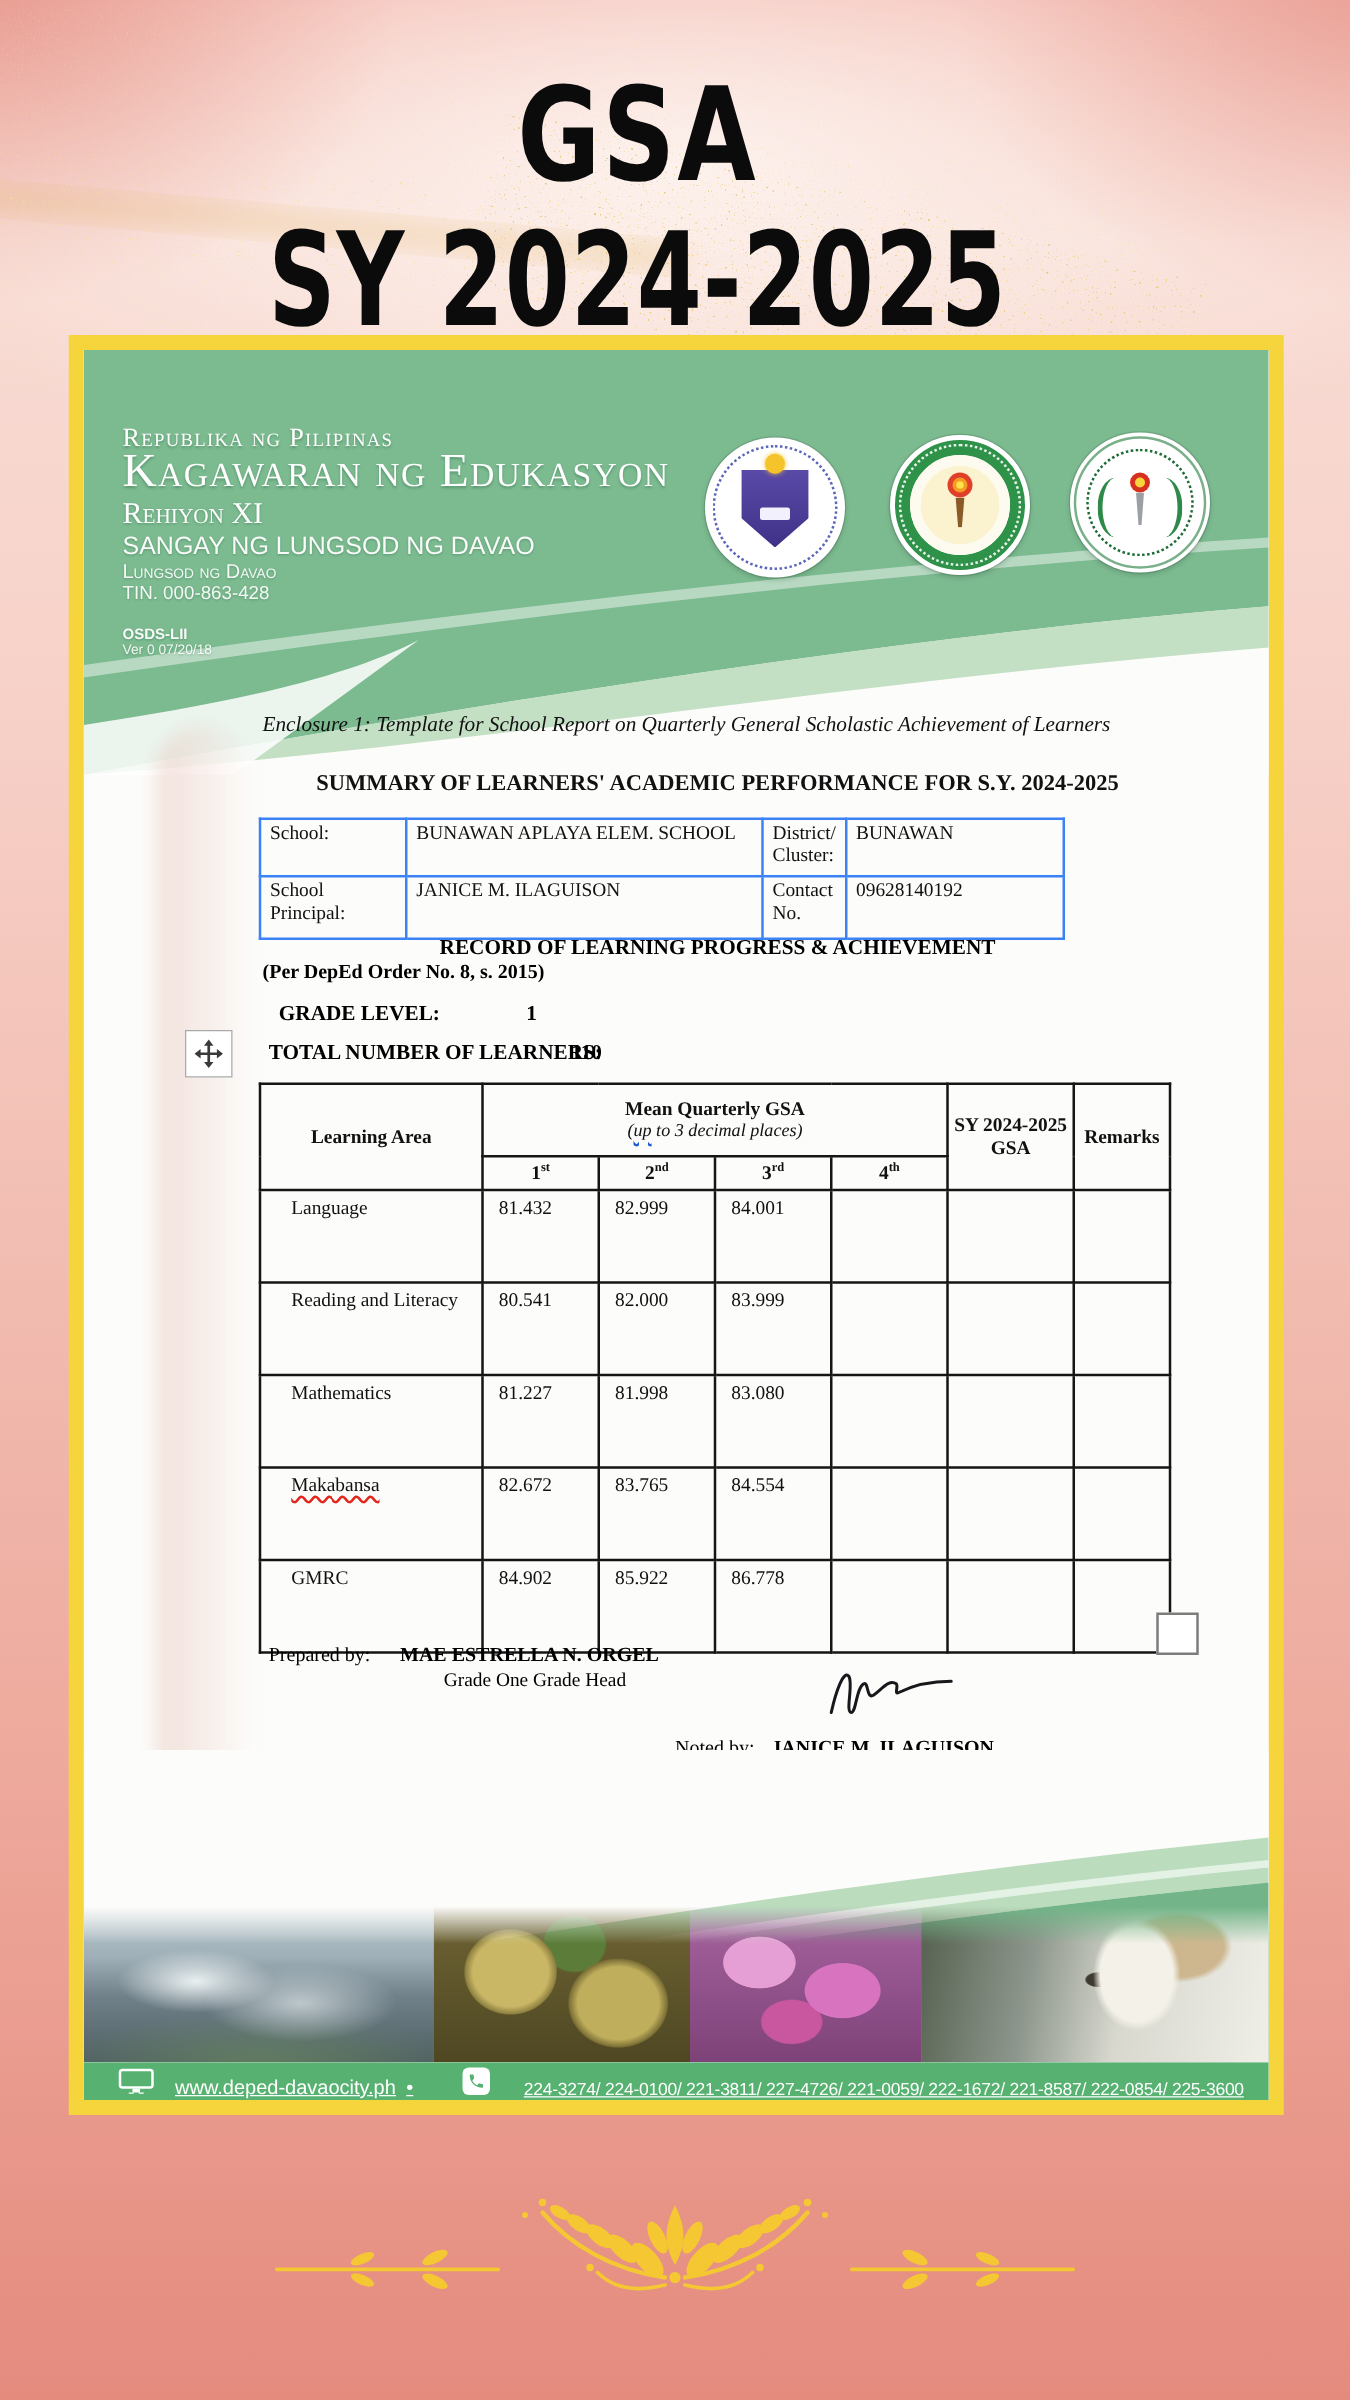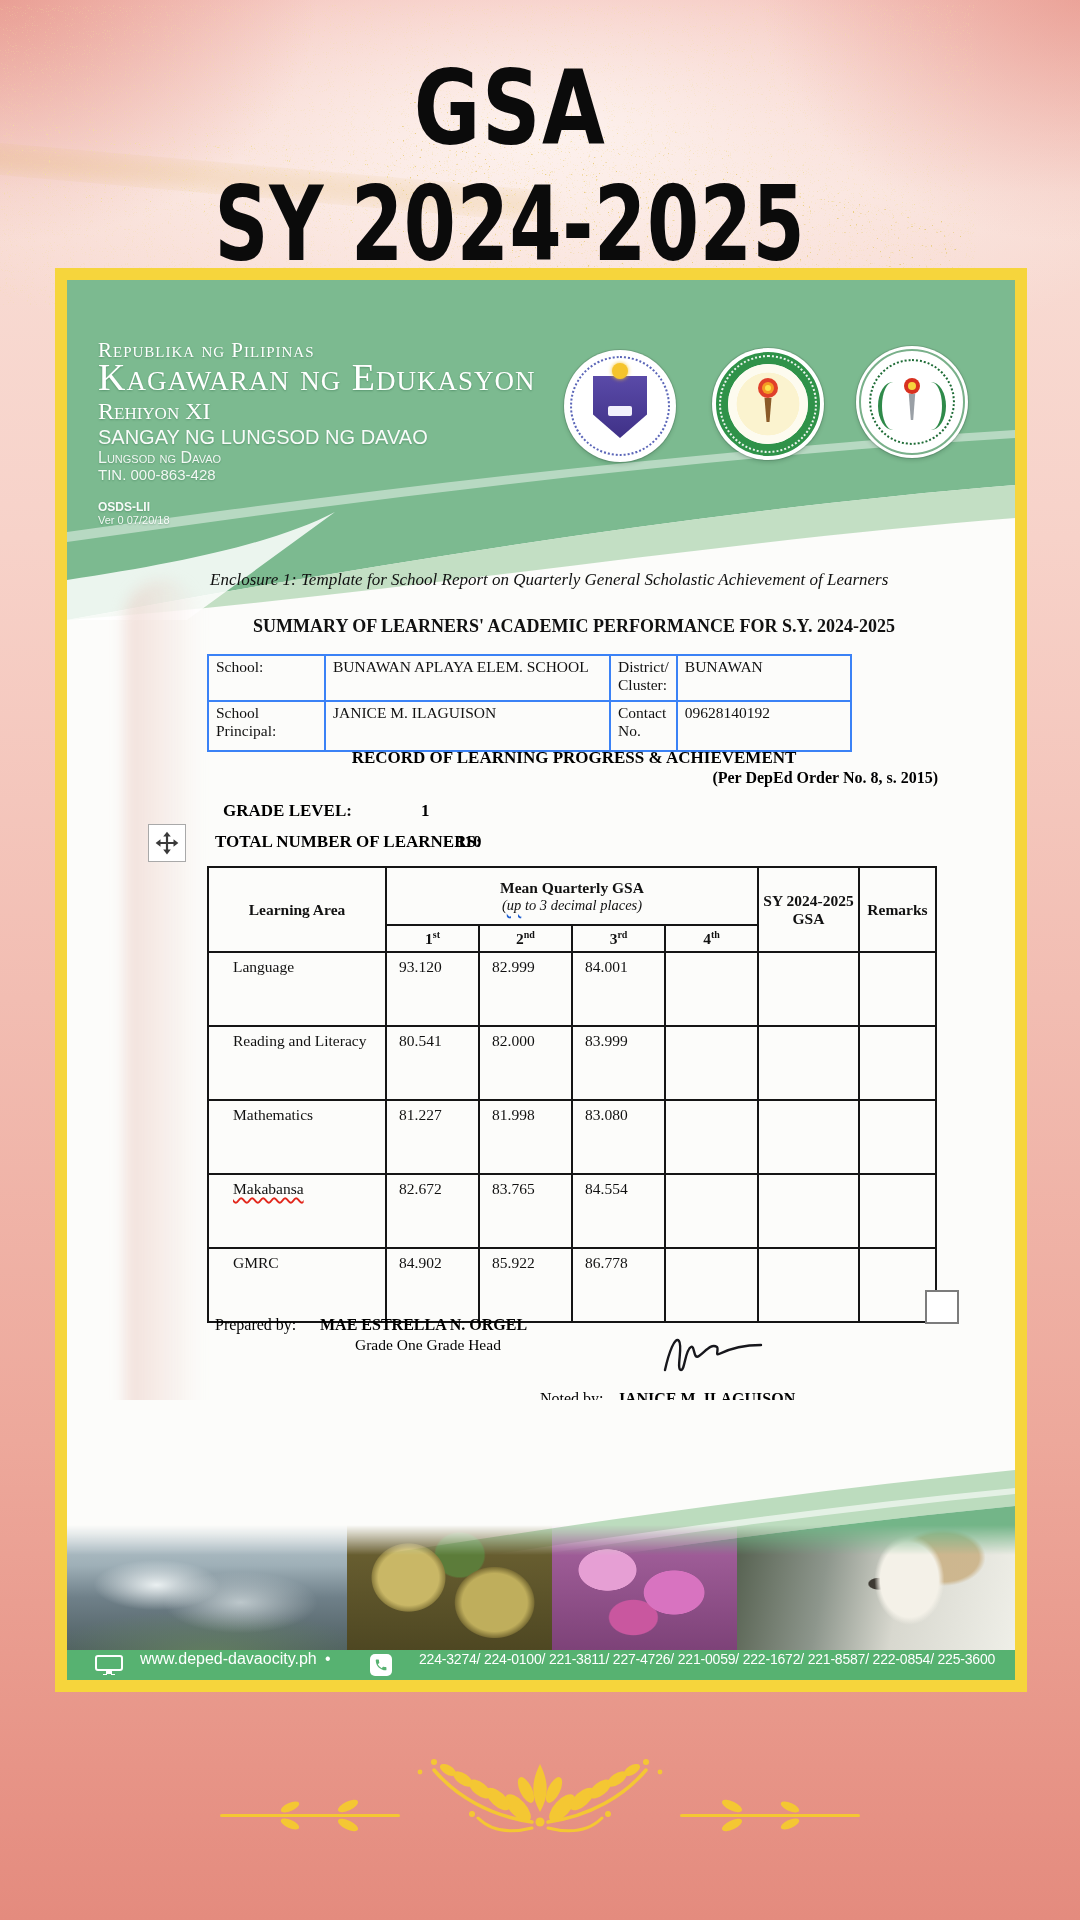--- a/index.html
+++ b/index.html
@@ -54,21 +54,21 @@
   .s3-flame1{left:48px;top:32px;width:16px;height:16px;border-radius:50%;background:#d8301f;}
   .s3-flame2{left:52px;top:36px;width:8px;height:8px;border-radius:50%;background:#f7d33d;}
   .s3-torch{left:52px;top:48px;width:8px;height:26px;background:#9aa0a6;clip-path:polygon(10% 0,90% 0,65% 100%,35% 100%);}
   
   .enclosure{position:absolute;left:143px;top:290px;width:760px;font-style:italic;font-size:17px;color:#111;}
   .summary-title{position:absolute;left:143px;top:336px;width:728px;text-align:center;font-weight:bold;font-size:18px;color:#111;}
   table{border-collapse:collapse;color:#111;}
   .school-table{position:absolute;left:140px;top:374px;font-size:15.5px;}
   .school-table td{border:2px solid #3b82f6;padding:2px 7px;vertical-align:top;}
   .record-title{position:absolute;left:143px;top:468px;width:728px;text-align:center;font-weight:bold;font-size:17px;}
-  .record-sub{position:absolute;left:143px;top:489px;width:728px;text-align:right;font-weight:bold;font-size:16px;}
+  .record-sub{position:absolute;left:143px;top:489px;width:728px;text-align:left;font-weight:bold;font-size:16px;}
   .grade-label{position:absolute;left:156px;top:521px;font-weight:bold;font-size:17px;}
   .grade-value{position:absolute;left:354px;top:521px;font-weight:bold;font-size:17px;}
   .move-handle{position:absolute;left:81px;top:544px;width:36px;height:36px;background:#fff;border:1px solid #a9a9a9;display:flex;align-items:center;justify-content:center;}
   .total-label{position:absolute;left:148px;top:552px;font-weight:bold;font-size:17px;}
   .total-value{position:absolute;left:390px;top:552px;font-weight:bold;font-size:17px;}
   .gsa-table{position:absolute;left:140px;top:586px;table-layout:fixed;font-size:15.5px;}
   .gsa-table td{border:2px solid #151515;overflow:hidden;}
   .gsa-table .hc{text-align:center;vertical-align:middle;font-weight:bold;}
   .gsa-table .mean-note{font-weight:normal;font-style:italic;font-size:14.5px;}
   .gsa-table .sub td{height:25px;text-align:center;font-weight:bold;padding:0;}
@@ -107,21 +107,21 @@
     radial-gradient(10px 10px at 32% 38%, #8c2d72 0 70%, rgba(0,0,0,0) 75%),
     radial-gradient(10px 10px at 66% 55%, #8c2d72 0 70%, rgba(0,0,0,0) 75%),
     linear-gradient(180deg,#a864a0,#7d4278);}
   .photo-eagle{width:278px;background:
     radial-gradient(50px 64px at 62% 44%, #f4f1e8 0 58%, rgba(0,0,0,0) 70%),
     radial-gradient(66px 44px at 74% 26%, rgba(203,178,135,.9) 0 55%, rgba(0,0,0,0) 65%),
     radial-gradient(7px 7px at 57% 40%, #1e1e1e 0 70%, rgba(0,0,0,0) 80%),
     radial-gradient(16px 9px at 51% 47%, #3e3a33 0 60%, rgba(0,0,0,0) 70%),
     linear-gradient(100deg,#55604f 0%,#8d968c 32%,#d8d8cf 58%,#efefe8 100%);}
   .doc-footer{position:absolute;left:0;top:1370px;width:948px;height:30px;background:#57b271;color:#fff;font-family:"Liberation Sans",sans-serif;}
-  .df{position:absolute;top:0;height:18px;display:flex;align-items:center;white-space:nowrap;}
+  .df{position:absolute;top:12px;height:18px;display:flex;align-items:center;white-space:nowrap;text-decoration:underline;}
   .df-site{left:73px;font-size:16px;}
   .df-dot{left:258px;font-size:16px;}
   .df-phones{left:352px;font-size:14px;letter-spacing:-.2px;}
   .monitor-ic{position:absolute;left:28px;top:5px;width:28px;height:16px;border:2px solid #fff;border-radius:3px;box-sizing:border-box;}
   .monitor-ic::after{content:"";position:absolute;left:9px;bottom:-5px;width:6px;height:3px;background:#fff;box-shadow:-4px 2px 0 -1px #fff,4px 2px 0 -1px #fff;}
   .phone-ic{position:absolute;left:303px;top:4px;width:22px;height:22px;background:#fff;border-radius:5px;display:flex;align-items:center;justify-content:center;}
   
   .flourish{position:absolute;left:220px;top:1752px;z-index:3;}
 </style>
 </head>
@@ -268,21 +268,21 @@
         <td rowspan="2" class="hc">Remarks</td>
       </tr>
       <tr class="sub">
         <td><span>1</span><sup class="ord">st</sup></td>
         <td><span>2</span><sup class="ord">nd</sup></td>
         <td><span>3</span><sup class="ord">rd</sup></td>
         <td><span>4</span><sup class="ord">th</sup></td>
       </tr>
       <tr class="datarow">
         <td class="area">Language</td>
-        <td>93.120</td>
+        <td>81.432</td>
         <td>82.999</td>
         <td>84.001</td>
         <td></td>
         <td></td>
         <td></td>
       </tr>
       <tr class="datarow">
         <td class="area">Reading and Literacy</td>
         <td>80.541</td>
         <td>82.000</td>

